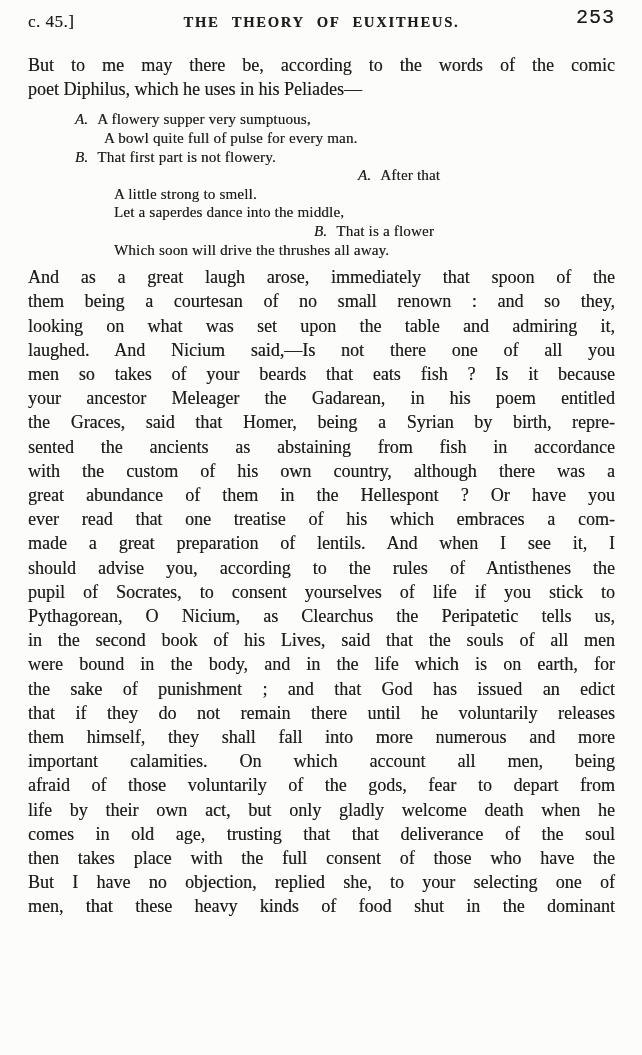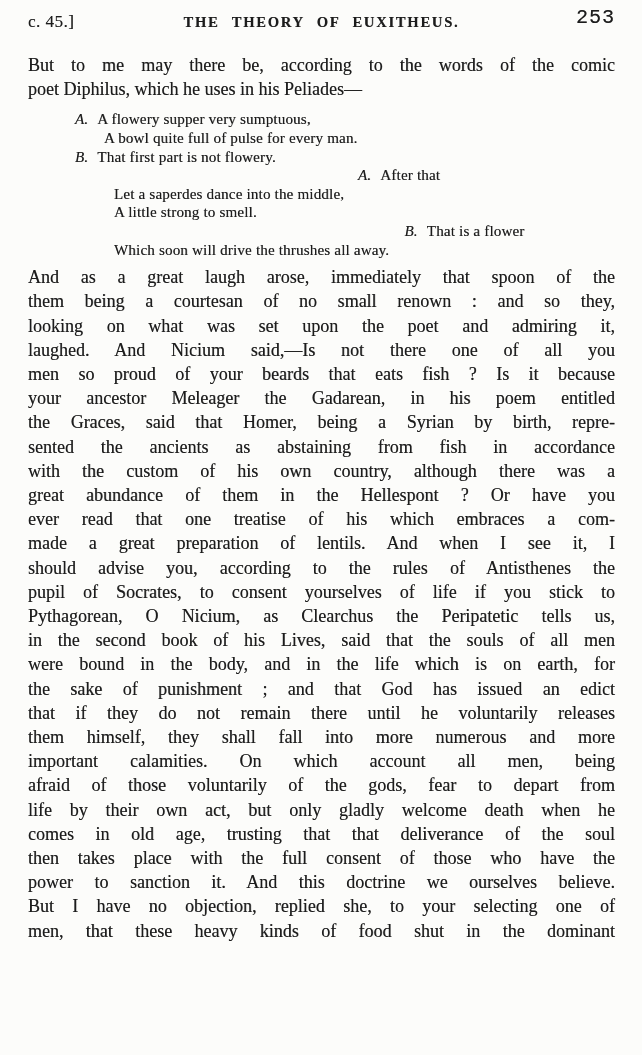--- a/index.html
+++ b/index.html
@@ -63,21 +63,21 @@
   .verse {
     font-size: 15px;
     line-height: 18.6px;
     margin-bottom: 6px;
     letter-spacing: 0.2px;
   }
   .v-speaker { margin-left: 47px; }
   .v-cont    { margin-left: 76px; }
   .v-mid     { margin-left: 86px; }
   .v-right-a { margin-left: 330px; }
-  .v-right-b { margin-left: 286px; text-align: center; }
+  .v-right-b { margin-left: 286px; }
   .vlabel {
     font-style: italic;
     margin-right: 9px;
   }
 </style>
 </head>
 <body>
 
 <div class="page">
 
@@ -101,58 +101,57 @@
       <div class="v-cont">
         <span>A bowl quite full of pulse for every man.</span>
       </div>
       <div class="v-speaker">
         <span class="vlabel">B.</span><span>That first part is not flowery.</span>
       </div>
       <div class="v-right-a">
         <span class="vlabel">A.</span><span>After that</span>
       </div>
       <div class="v-mid">
-        <span>Let a saperdes dance into the middle,</span>
+        <span>A little strong to smell.</span>
       </div>
       <div class="v-mid">
-        <span>A little strong to smell.</span>
+        <span>Let a saperdes dance into the middle,</span>
       </div>
       <div class="v-right-b">
         <span class="vlabel">B.</span><span>That is a flower</span>
       </div>
       <div class="v-mid">
         <span>Which soon will drive the thrushes all away.</span>
       </div>
     </div>
 
     <div class="para main-para">
         <div class="line">And as a great laugh arose, immediately that spoon of the</div>
         <div class="line">them being a courtesan of no small renown : and so they,</div>
-        <div class="line">looking on what was set upon the poet and admiring it,</div>
+        <div class="line">looking on what was set upon the table and admiring it,</div>
         <div class="line">laughed.  And Nicium said,—Is not there one of all you</div>
-        <div class="line">men so proud of your beards that eats fish ?  Is it because</div>
+        <div class="line">men so takes of your beards that eats fish ?  Is it because</div>
         <div class="line">your ancestor Meleager the Gadarean, in his poem entitled</div>
         <div class="line">the Graces, said that Homer, being a Syrian by birth, repre-</div>
         <div class="line">sented the ancients as abstaining from fish in accordance</div>
         <div class="line">with the custom of his own country, although there was a</div>
         <div class="line">great abundance of them in the Hellespont ?  Or have you</div>
         <div class="line">ever read that one treatise of his which embraces a com-</div>
         <div class="line">made a great preparation of lentils.  And when I see it, I</div>
         <div class="line">should advise you, according to the rules of Antisthenes the</div>
         <div class="line">pupil of Socrates, to consent yourselves of life if you stick to</div>
         <div class="line">Pythagorean, O Nicium, as Clearchus the Peripatetic tells us,</div>
         <div class="line">in the second book of his Lives, said that the souls of all men</div>
         <div class="line">were bound in the body, and in the life which is on earth, for</div>
         <div class="line">the sake of punishment ; and that God has issued an edict</div>
         <div class="line">that if they do not remain there until he voluntarily releases</div>
         <div class="line">them himself, they shall fall into more numerous and more</div>
         <div class="line">important calamities.  On which account all men, being</div>
         <div class="line">afraid of those voluntarily of the gods, fear to depart from</div>
         <div class="line">life by their own act, but only gladly welcome death when he</div>
         <div class="line">comes in old age, trusting that that deliverance of the soul</div>
         <div class="line">then takes place with the full consent of those who have the</div>
-        <div class="line">power to sanction it.  And this doctrine we ourselves believe.</div>
         <div class="line">But I have no objection, replied she, to your selecting one of</div>
         <div class="line">men, that these heavy kinds of food shut in the dominant</div>
       </div>
 
   </main>
 </div>
 
 </body></html>

